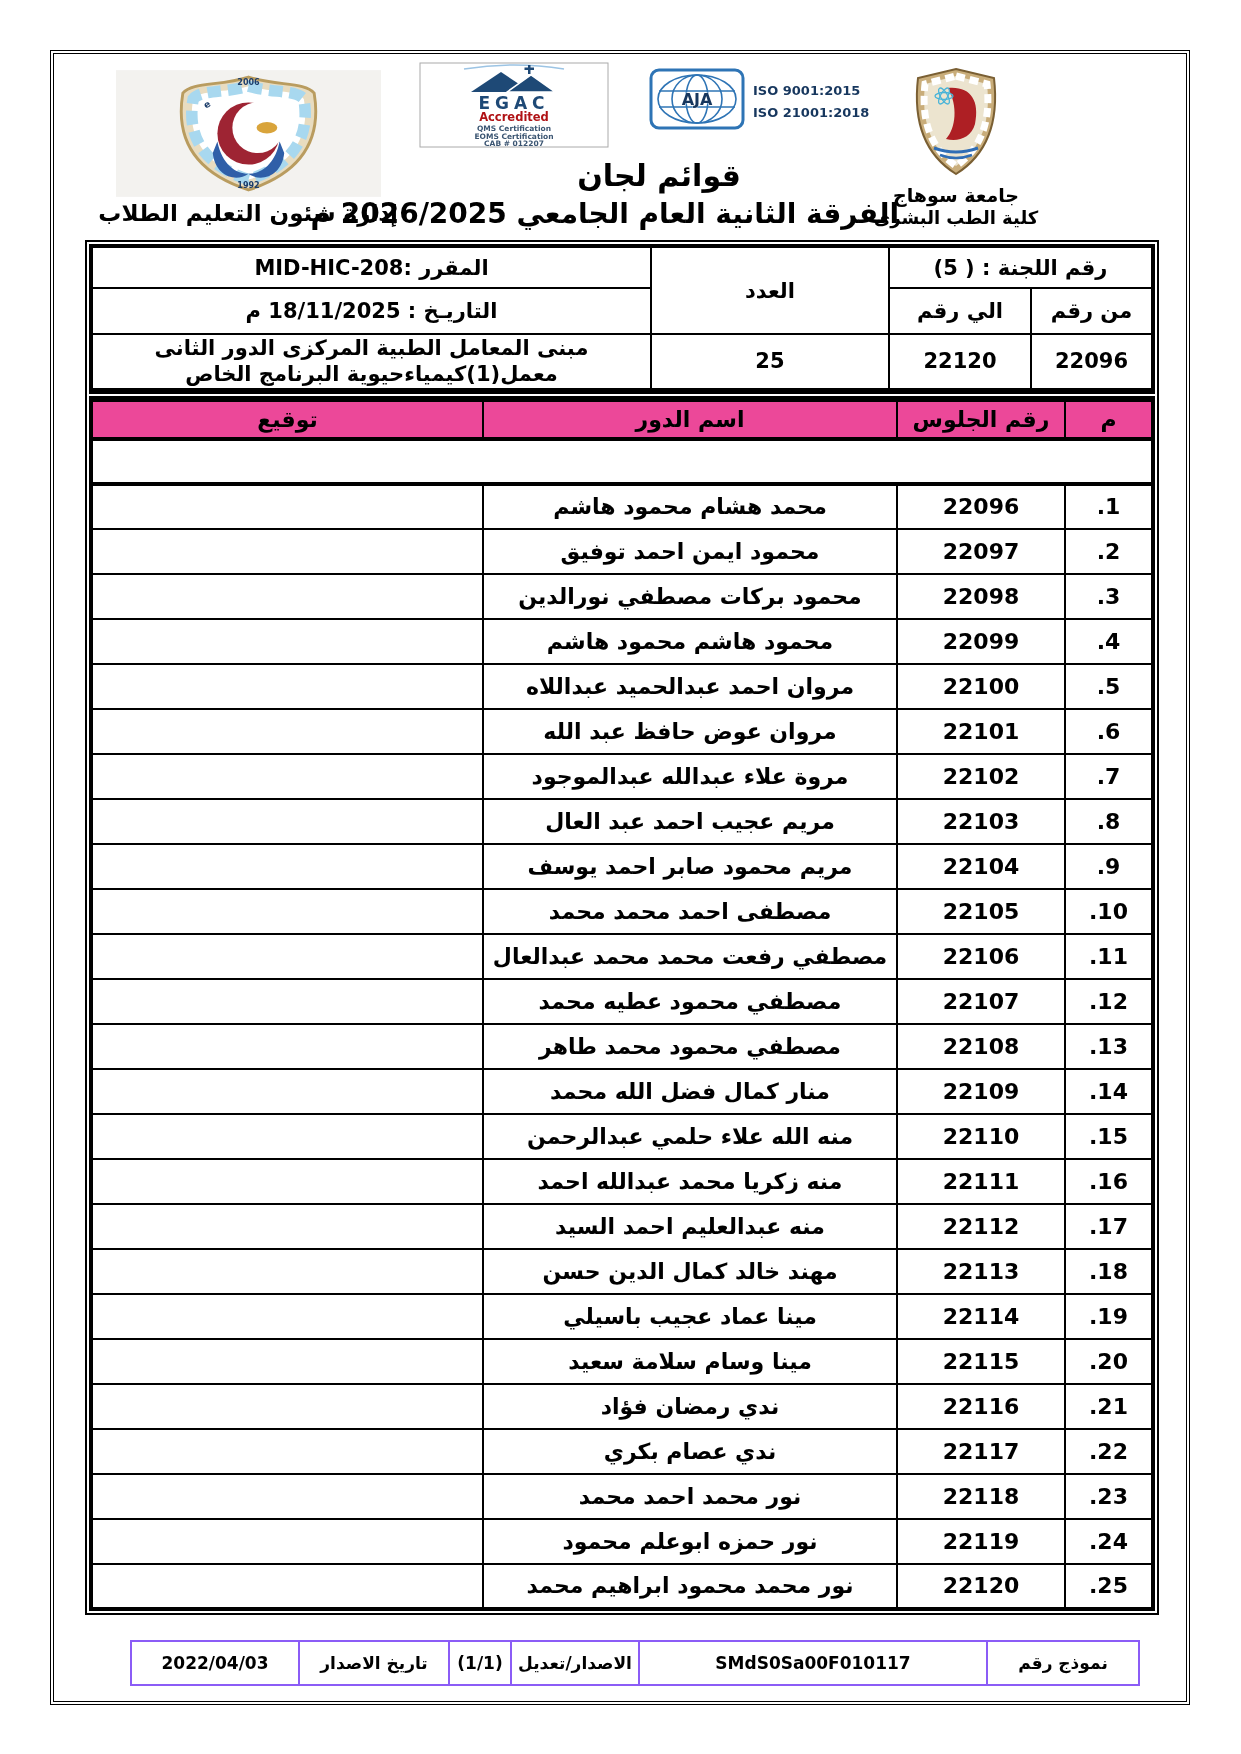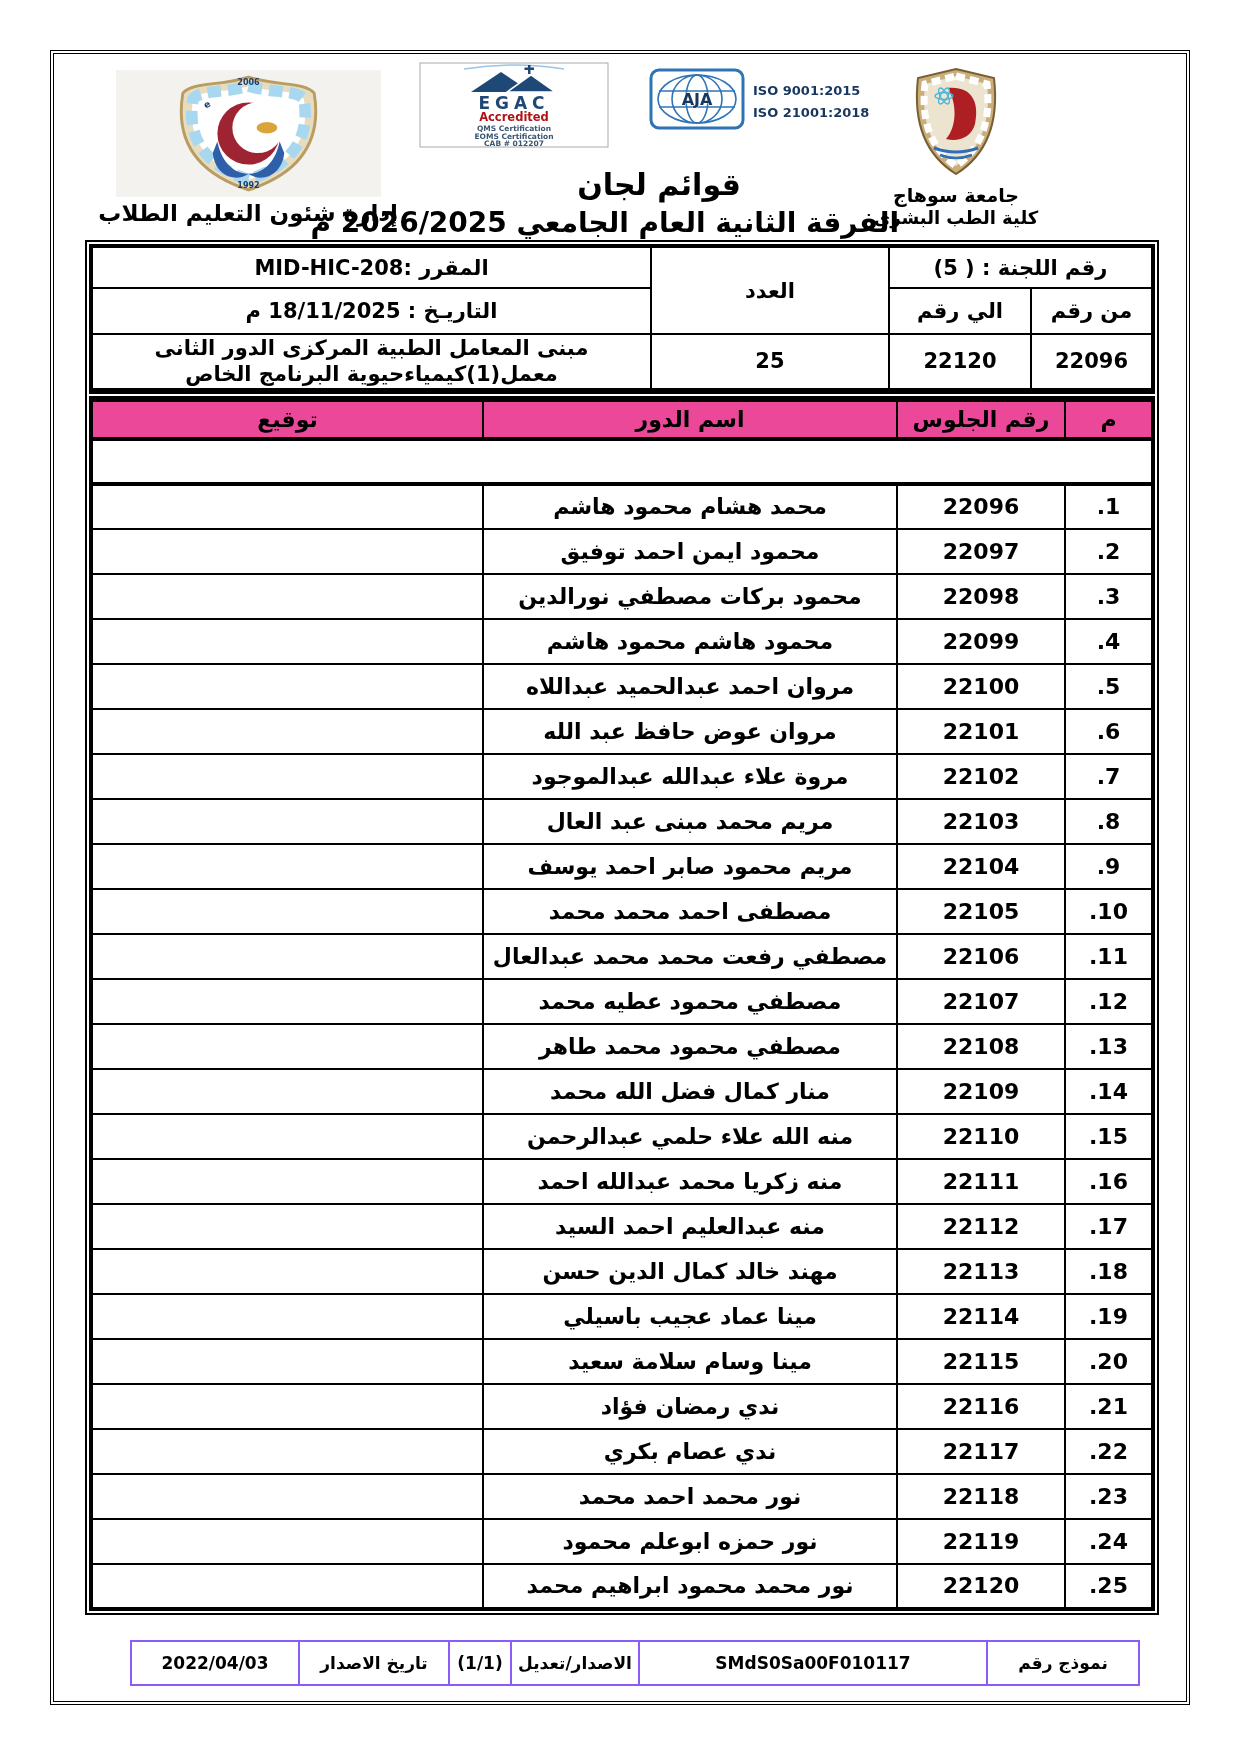--- a/index.html
+++ b/index.html
@@ -6,21 +6,21 @@
   body{margin:0;width:1241px;height:1754px;background:#ffffff;position:relative;
        font-family:"DejaVu Sans",sans-serif;font-weight:700;color:#000;}
   .frame{position:absolute;left:50px;top:50px;width:1140px;height:1655px;border:4px double #000;background:#fff;}
 
   
   .fac-logo{position:absolute;left:62px;top:16px;}
   .admin-caption{position:absolute;left:20px;top:146px;width:324px;text-align:right;font-size:23px;}
   .center-head{position:absolute;left:365px;top:8px;width:480px;text-align:center;}
   .cert-logos{display:flex;direction:ltr;justify-content:space-between;align-items:flex-start;gap:0;height:92px;}
   .aja-svg{margin-top:6px;}
-  .title{font-size:30px;margin-top:13px;}
+  .title{font-size:30px;margin-top:4px;}
   .subtitle{font-size:28px;white-space:nowrap;margin-top:4px;}
   .univ-block{position:absolute;left:810px;top:12px;width:184px;text-align:center;line-height:1.2;}
   .univ-name{font-size:19px;margin-top:2px;}
   .univ-fac{font-size:18px;}
 
   
   .tablewrap{position:absolute;left:31px;top:186px;width:1074px;border:2px solid #000;padding:2px;background:#fff;}
   table{border-collapse:collapse;width:100%;table-layout:fixed;}
   td,th{border:2px solid #000;text-align:center;vertical-align:middle;padding:0 4px;overflow:hidden;}
   table.info{border:4px solid #000;border-bottom:0;}
@@ -211,21 +211,21 @@
           </tr>
           <tr>
             <td class="cno">.7</td>
             <td class="cseat">22102</td>
             <td class="cname">مروة علاء عبدالله عبدالموجود</td>
             <td class="csig"></td>
           </tr>
           <tr>
             <td class="cno">.8</td>
             <td class="cseat">22103</td>
-            <td class="cname">مريم محمد مبنى عبد العال</td>
+            <td class="cname">مريم عجيب احمد عبد العال</td>
             <td class="csig"></td>
           </tr>
           <tr>
             <td class="cno">.9</td>
             <td class="cseat">22104</td>
             <td class="cname">مريم محمود صابر احمد يوسف</td>
             <td class="csig"></td>
           </tr>
           <tr>
             <td class="cno">.10</td>

